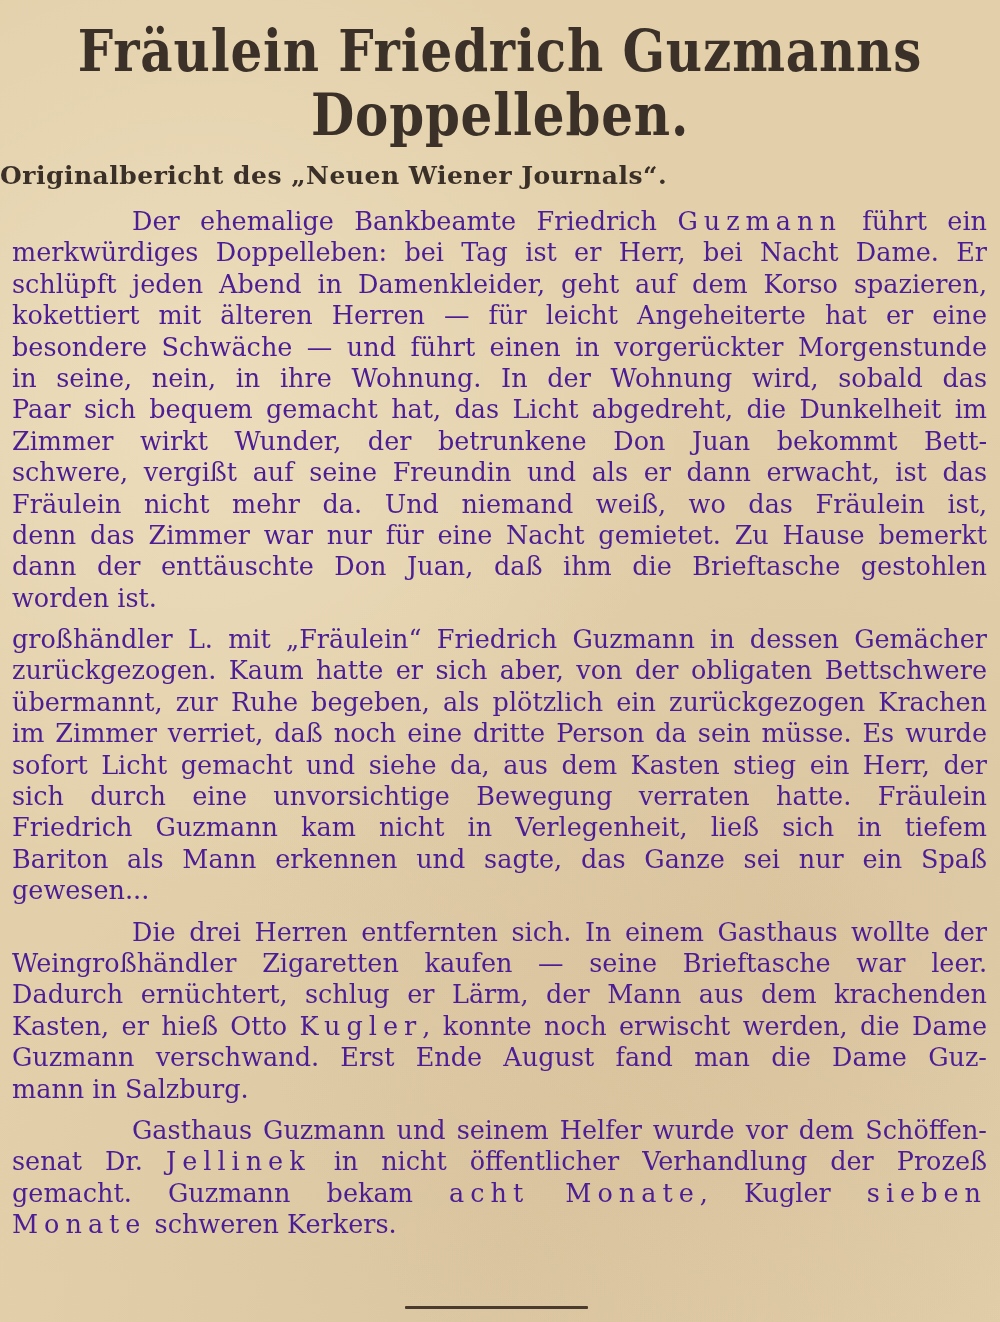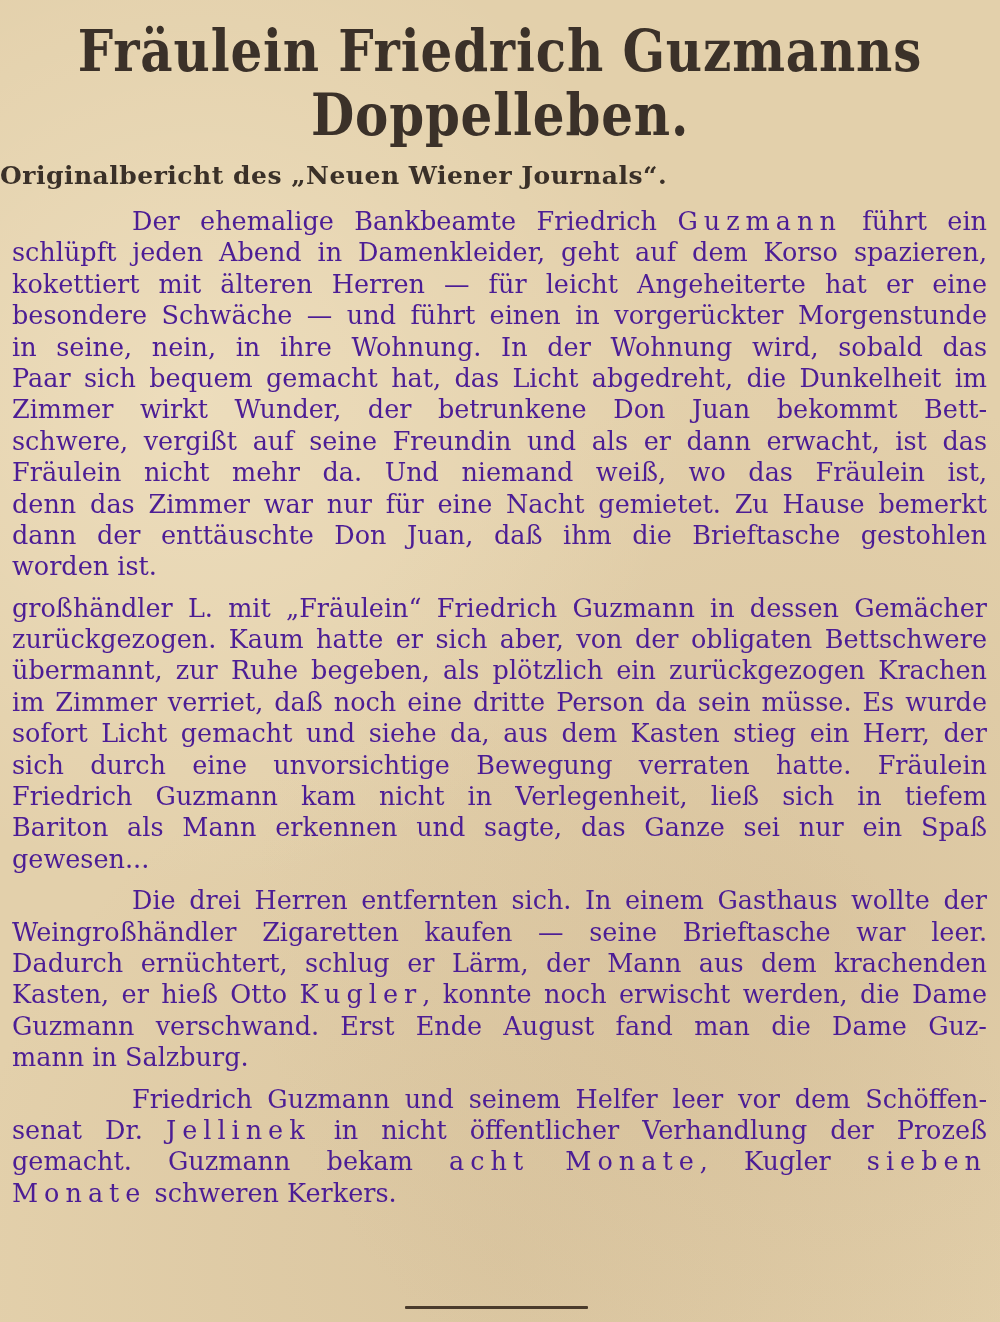--- a/index.html
+++ b/index.html
@@ -111,20 +111,21 @@
 
   <h1 class="headline headline-1">Fräulein Friedrich Guzmanns</h1>
   <h1 class="headline headline-2">Doppelleben.</h1>
 
   <div class="subheadline">Originalbericht des „Neuen Wiener Journals“.</div>
 
   <div class="body-text">
 
     <div>
       <span class="line indent">Der ehemalige Bankbeamte Friedrich <span class="sp">Guzmann</span> führt ein</span>
+      <span class="line">merkwürdiges Doppelleben: bei Tag ist er Herr, bei Nacht Dame. Er</span>
       <span class="line">schlüpft jeden Abend in Damenkleider, geht auf dem Korso spazieren,</span>
       <span class="line">kokettiert mit älteren Herren — für leicht Angeheiterte hat er eine</span>
       <span class="line">besondere Schwäche — und führt einen in vorgerückter Morgenstunde</span>
       <span class="line">in seine, nein, in ihre Wohnung. In der Wohnung wird, sobald das</span>
       <span class="line">Paar sich bequem gemacht hat, das Licht abgedreht, die Dunkelheit im</span>
       <span class="line">Zimmer wirkt Wunder, der betrunkene Don Juan bekommt Bett-</span>
       <span class="line">schwere, vergißt auf seine Freundin und als er dann erwacht, ist das</span>
       <span class="line">Fräulein nicht mehr da. Und niemand weiß, wo das Fräulein ist,</span>
       <span class="line">denn das Zimmer war nur für eine Nacht gemietet. Zu Hause bemerkt</span>
       <span class="line">dann der enttäuschte Don Juan, daß ihm die Brieftasche gestohlen</span>
@@ -152,21 +153,21 @@
       <span class="line">Weingroßhändler Zigaretten kaufen — seine Brieftasche war leer.</span>
       <span class="line">Dadurch ernüchtert, schlug er Lärm, der Mann aus dem krachenden</span>
       <span class="line">Kasten, er hieß Otto <span class="sp">Kugler</span>, konnte noch erwischt werden, die Dame</span>
       <span class="line">Guzmann verschwand. Erst Ende August fand man die Dame Guz-</span>
       <span class="line last">mann in Salzburg.</span>
     </div>
 
     <div class="para-gap"></div>
 
     <div>
-      <span class="line indent">Friedrich Guzmann und seinem Helfer leer vor dem Schöffen-</span>
+      <span class="line indent">Gasthaus Guzmann und seinem Helfer wurde vor dem Schöffen-</span>
       <span class="line">senat Dr. <span class="sp">Jellinek</span> in nicht öffentlicher Verhandlung der Prozeß</span>
       <span class="line">gemacht. Guzmann bekam <span class="sp">acht</span> <span class="sp">Monate</span>, Kugler <span class="sp">sieben</span></span>
       <span class="line last"><span class="sp">Monate</span> schweren Kerkers.</span>
     </div>
 
   </div>
 
   <div class="end-rule"></div>
 </div>
 

